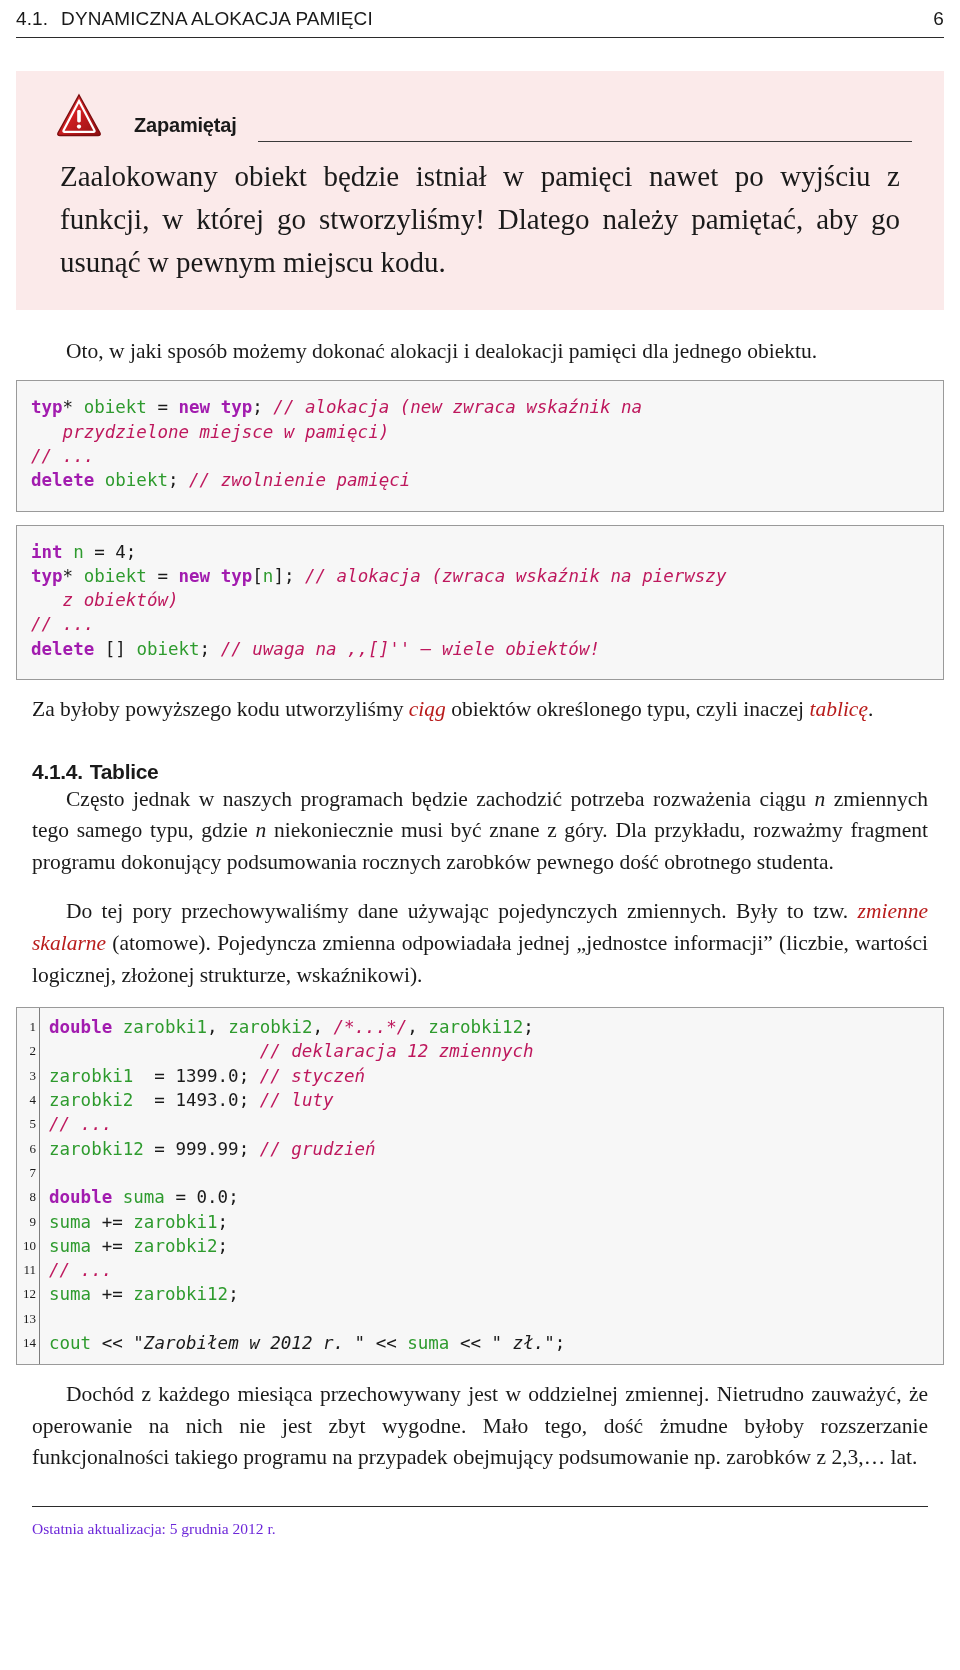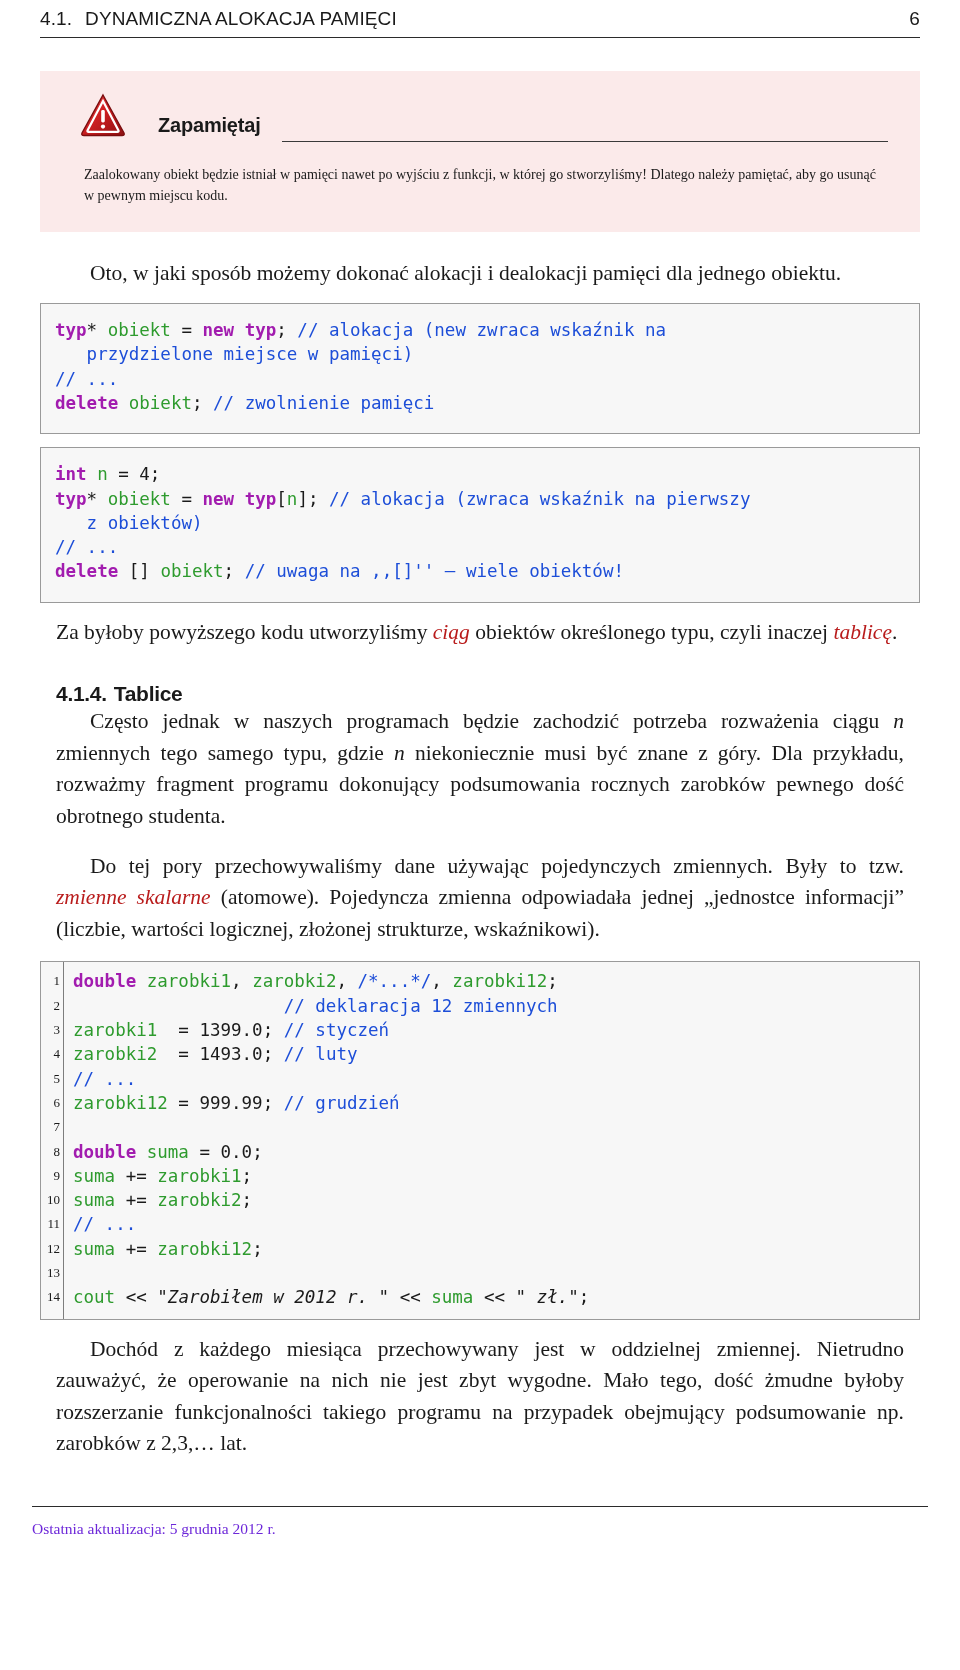--- a/index.html
+++ b/index.html
@@ -16,21 +16,21 @@
     color: #1a1a1a;
     overflow: hidden;
   }
 
   .page {
     position: absolute;
     left: 0; top: 0;
     width: 960px;
     height: 1558px;
     box-sizing: border-box;
-    padding: 0 40px;
+    padding: 0 16px;
   }
 
   
   .runhead {
     display: flex;
     align-items: baseline;
     justify-content: space-between;
     font-family: "Liberation Sans", "DejaVu Sans", sans-serif;
     font-size: 19px;
     letter-spacing: 0.1px;
@@ -70,22 +70,22 @@
   .callout-line {
     flex: 1 1 auto;
     border-bottom: 1.3px solid #3a3a3a;
     height: 0;
     position: relative;
     top: 5px;
     margin-left: 8px;
     margin-right: 6px;
   }
   .callout-body {
-    margin-top: 28px;
-    font-size: 14px;
+    margin-top: 18px;
+    font-size: 29px;
     line-height: 1.48;
     text-align: justify;
     padding: 0 18px 0 18px;
   }
 
   
   p.body {
     font-size: 21.5px;
     line-height: 1.47;
     text-align: justify;
@@ -138,21 +138,21 @@
     flex: 1 1 auto;
     padding: 7px 0 9px 9px;
     white-space: pre;
   }
   .code .lines .ln { display: block; height: 24.3px; line-height: 24.3px; }
   .code.plain .lines { padding-left: 0; }
   .code.plain .lines .ln { height: 24.3px; line-height: 24.3px; }
 
   .kw  { color: #a21caf; font-weight: bold; }
   .id  { color: #2e9b2e; }
-  .cm  { color: #1d4ed8; }
+  .cm  { color: #be185d; font-style: italic; }
   .st  { color: #1a1a1a; font-style: italic; }
   .pl  { color: #1a1a1a; }
 
   
   h2.sec {
     font-family: "Liberation Sans", "DejaVu Sans", sans-serif;
     font-weight: bold;
     font-size: 21px;
     margin: 34px 0 0 0;
     padding: 0 16px;

